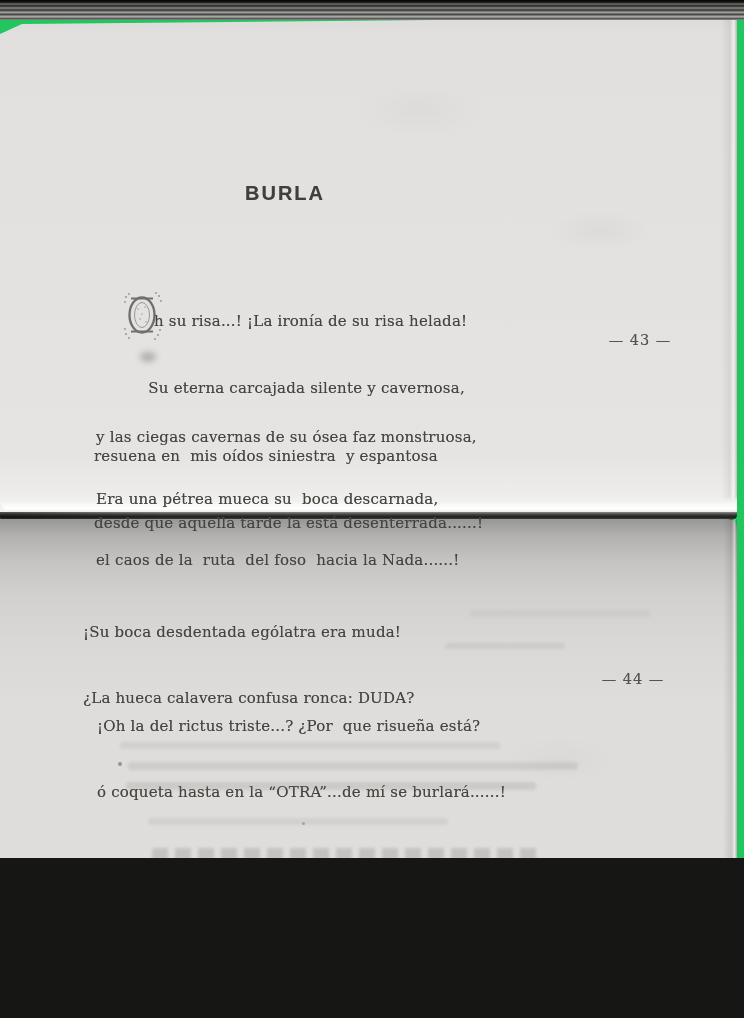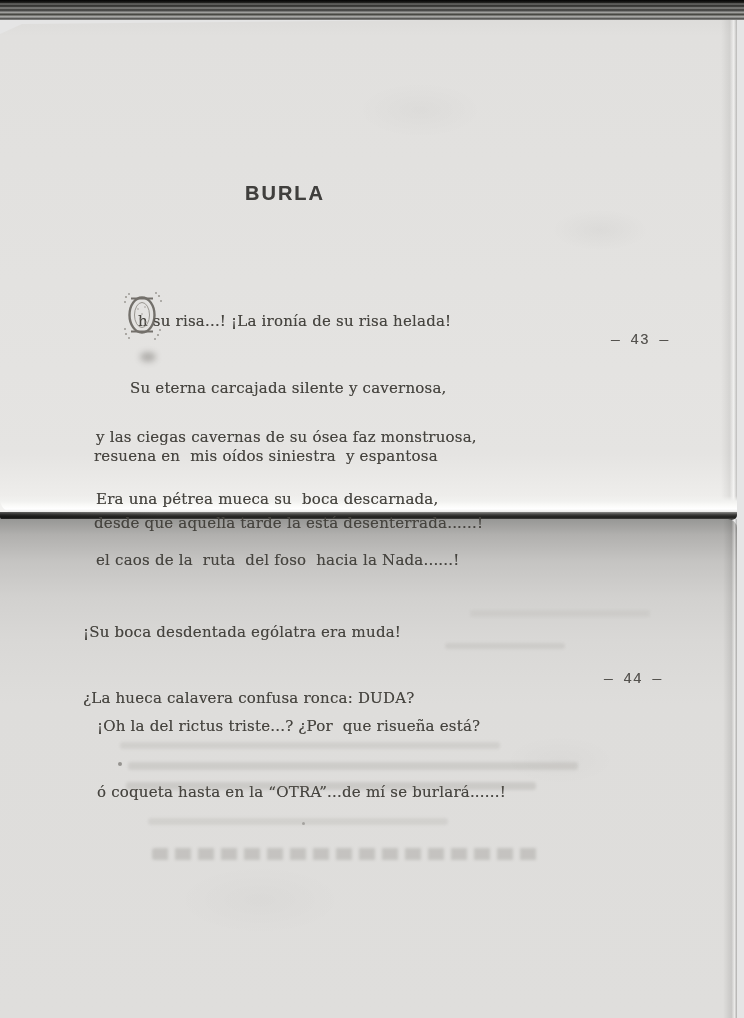--- a/index.html
+++ b/index.html
@@ -1,18 +1,18 @@
 <!DOCTYPE html>
 <html><head>
 <meta charset="utf-8">
 <style>
   html,body{margin:0;padding:0;background:#161614;}
   .scan{
-    position:relative;width:744px;height:1018px;overflow:hidden;
-    background:#e5e5e5;
+    position:relative;width:744px;height:858px;overflow:hidden;
+    background:#22c55e;
     font-family:"DejaVu Serif","Liberation Serif",serif;
   }
   
   .book-top-edge{
     position:absolute;left:0;top:0;width:744px;height:20px;
     background:linear-gradient(180deg,
       #050505 0%,#1c1c1a 12%,#6f6f6d 20%,#242422 30%,#8c8c8a 40%,
       #333331 50%,#a3a3a1 62%,#44443f 72%,#b5b5b3 84%,#565654 92%,#8a8a88 100%);
   }
   
@@ -58,32 +58,31 @@
   }
   .title{
     position:absolute;left:0;top:182px;width:570px;text-align:center;
     font-family:"Liberation Sans","DejaVu Sans",sans-serif;
     font-size:20px;font-weight:700;letter-spacing:2px;color:#403f3d;
     text-shadow:0 0 .6px rgba(64,63,61,.5);
   }
   .stanza{position:absolute;color:#46443f;font-size:15px;white-space:pre;
     text-shadow:0 0 .5px rgba(70,68,63,.55);letter-spacing:.2px;}
   .s1{left:94px;top:242px;line-height:22.5px;}
-  .s1 .l0{margin-left:44px;}
-  .s1 .l1{margin-left:36px;}
+  .s1 .l0{margin-left:44px;text-align:center;}
+  .s1 .l1{margin-left:36px;text-align:center;}
   .s2{left:96px;top:386px;line-height:20.5px;}
   .s3{left:83px;top:577px;line-height:22px;}
   .s4{left:97px;top:671px;line-height:22px;}
   .ornament{position:absolute;left:-2px;top:2px;opacity:.85;}
   .ornament .hidden-letter{position:absolute;opacity:0;font-size:1px;}
   .pagenum{
     position:absolute;width:110px;text-align:center;
     color:#54524e;font-size:14.5px;letter-spacing:1px;
     text-shadow:0 0 .5px rgba(84,82,78,.5);
-    font-family:Liberation Mono, monospace;
   }
   .pg43{left:585px;top:332px;}
   .pg44{left:578px;top:671px;}
   
   .ghost{position:absolute;background:#7a7770;border-radius:3px;filter:blur(1.6px);}
   .gh1{left:470px;top:610px;width:180px;height:7px;opacity:.08;}
   .gh2{left:445px;top:643px;width:120px;height:6px;opacity:.13;}
   .gh3{left:120px;top:742px;width:380px;height:7px;opacity:.13;}
   .gh4{left:128px;top:762px;width:450px;height:8px;opacity:.16;}
   .gh5{left:126px;top:782px;width:410px;height:8px;opacity:.18;}

